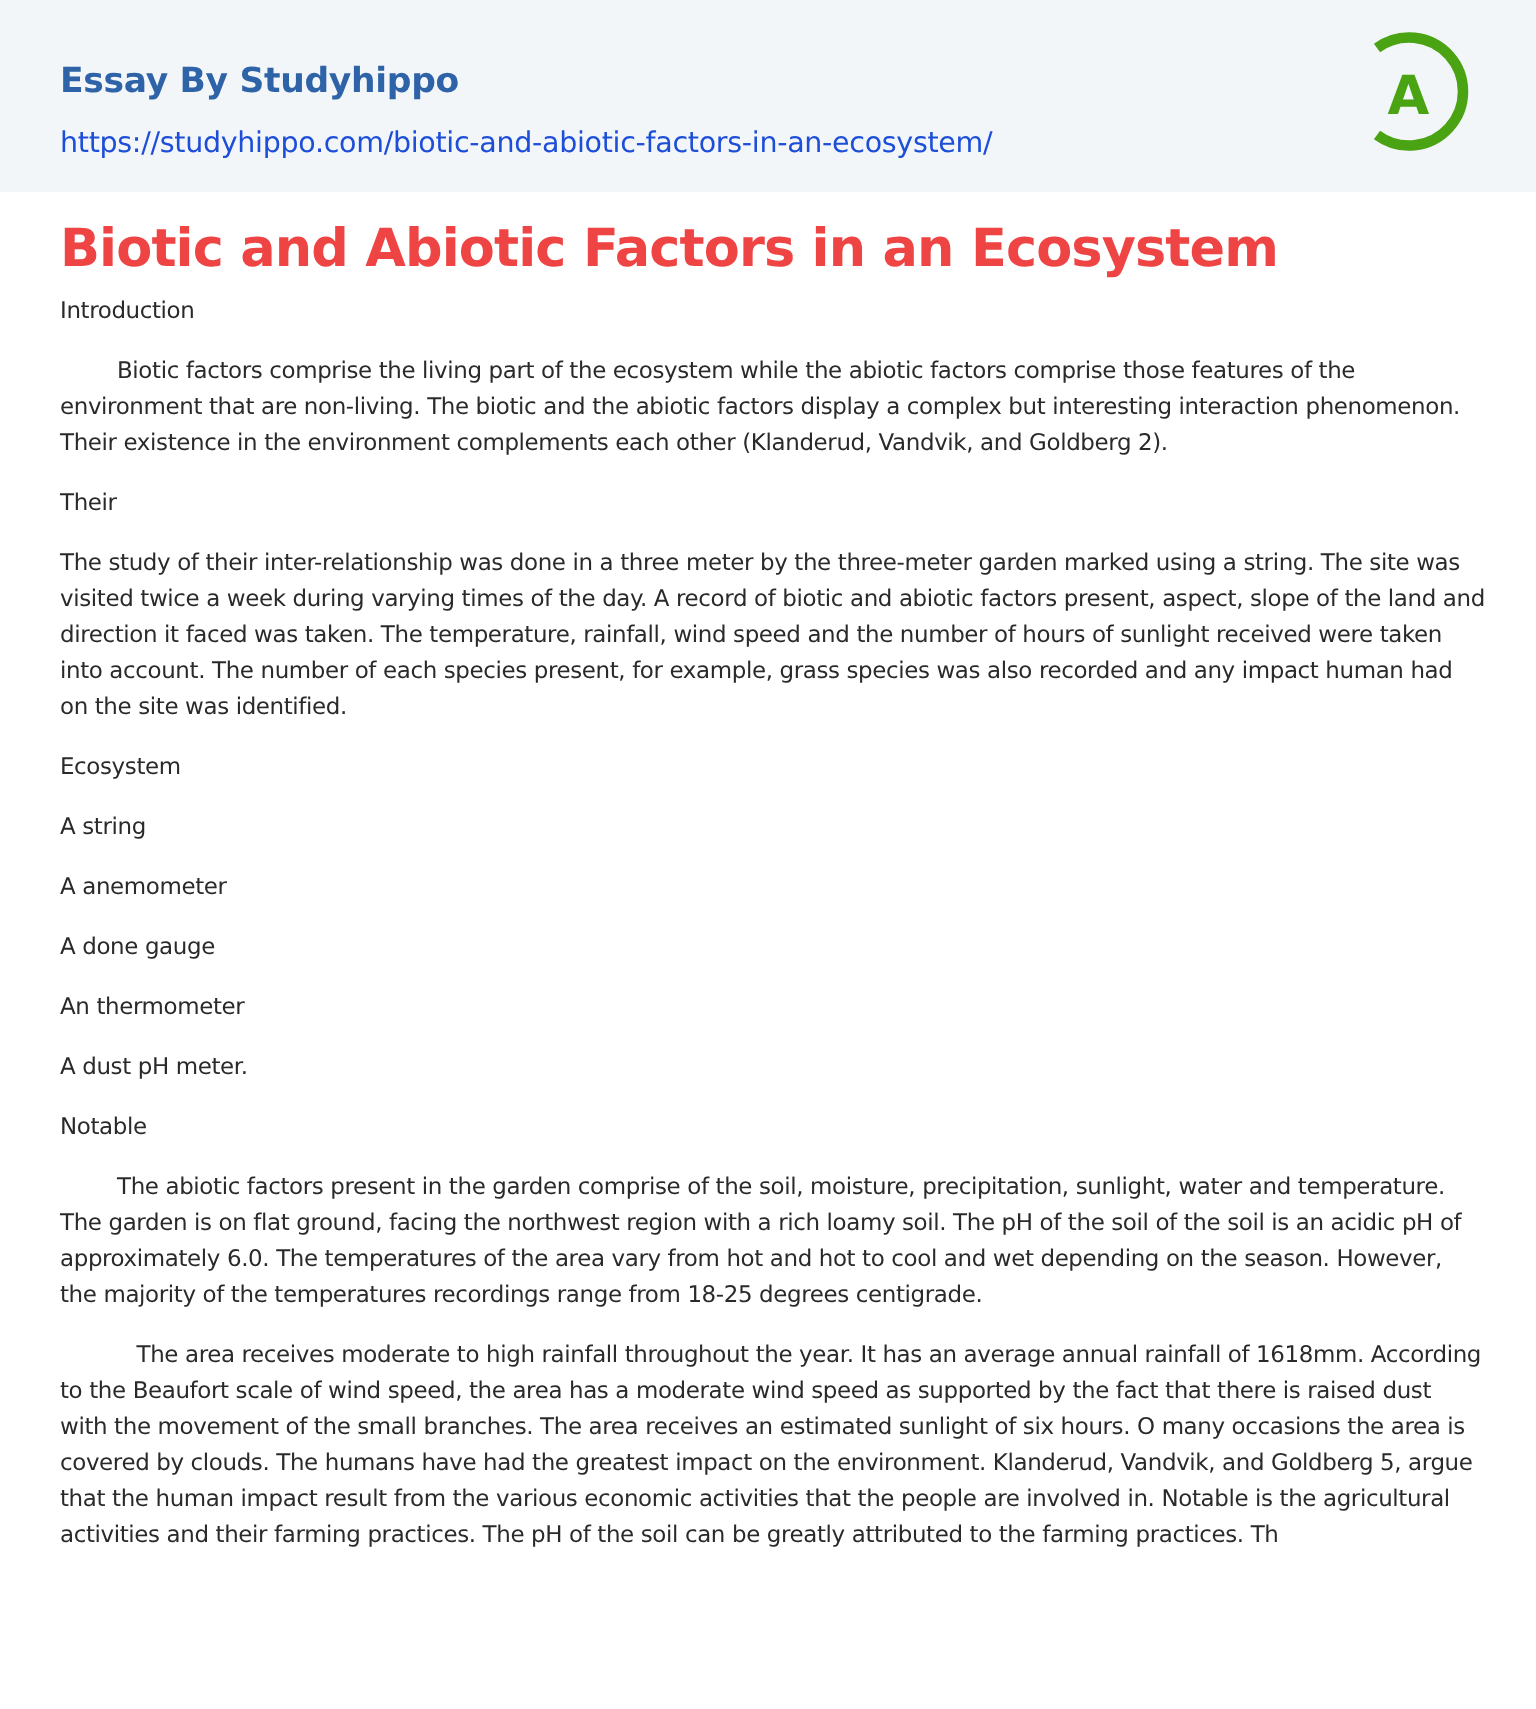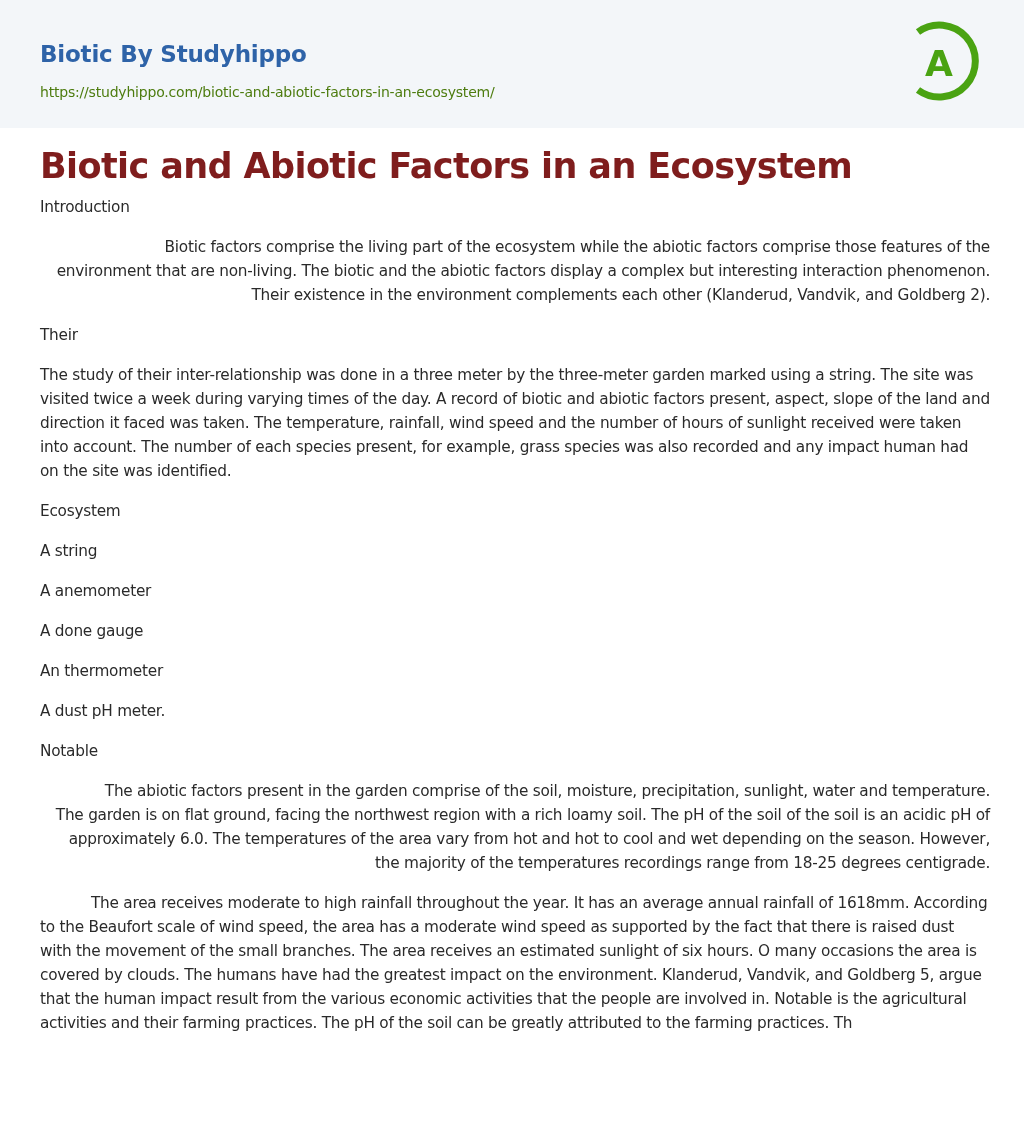--- a/index.html
+++ b/index.html
@@ -10,47 +10,47 @@
       width: 1024px; height: 128px;
       background: #f3f6f9;
     }
     .brand {
       position: absolute; left: 40px; top: 41px;
       font-size: 23px; font-weight: bold; color: #2e63a8;
       letter-spacing: -0.2px;
     }
     .url {
       position: absolute; left: 40px; top: 84px;
-      font-size: 14px; color: #4d7c0f; text-decoration: none;
+      font-size: 19px; color: #1d4ed8; text-decoration: none;
       letter-spacing: -0.2px;
     }
     .logo {
       position: absolute; left: 908px; top: 18px; width: 80px; height: 88px;
     }
     h1 {
       margin-top: 148px; 
-      font-size: 35px; font-weight: bold; color: #7f1d1d;
+      font-size: 35px; font-weight: bold; color: #ef4444;
       letter-spacing: -0.6px; line-height: 40px;
     }
     .main { position: absolute; left: 40px; top: 146px; width: 950px; }
     .main h1 { margin-top: 0; }
     p {
       font-size: 15.3px; line-height: 24px; color: #2a2a2a;
       letter-spacing: -0.25px;
       margin-bottom: 16px;
     }
-    p.indent { text-indent: 38px; text-align: right; }
+    p.indent { text-indent: 38px; }
     p.indent2 { text-indent: 51px; }
     .intro-label { margin-top: 9px; }
   </style>
 </head>
 <body>
 
 <div class="header">
-  <div class="brand">Biotic By Studyhippo</div>
+  <div class="brand">Essay By Studyhippo</div>
   <a class="url">https://studyhippo.com/biotic-and-abiotic-factors-in-an-ecosystem/</a>
   <div class="logo">
     <svg width="80" height="88" viewBox="0 0 80 88">
       <path d="M 10 14 A 36 36 0 1 1 10 72" fill="none" stroke="#4aa312" stroke-width="7" stroke-linecap="butt"></path>
       <text x="31" y="58" text-anchor="middle" font-family="DejaVu Sans, sans-serif" font-size="36" font-weight="bold" fill="#4aa312">A</text>
     </svg>
   </div>
 </div>
 
 <div class="main">

